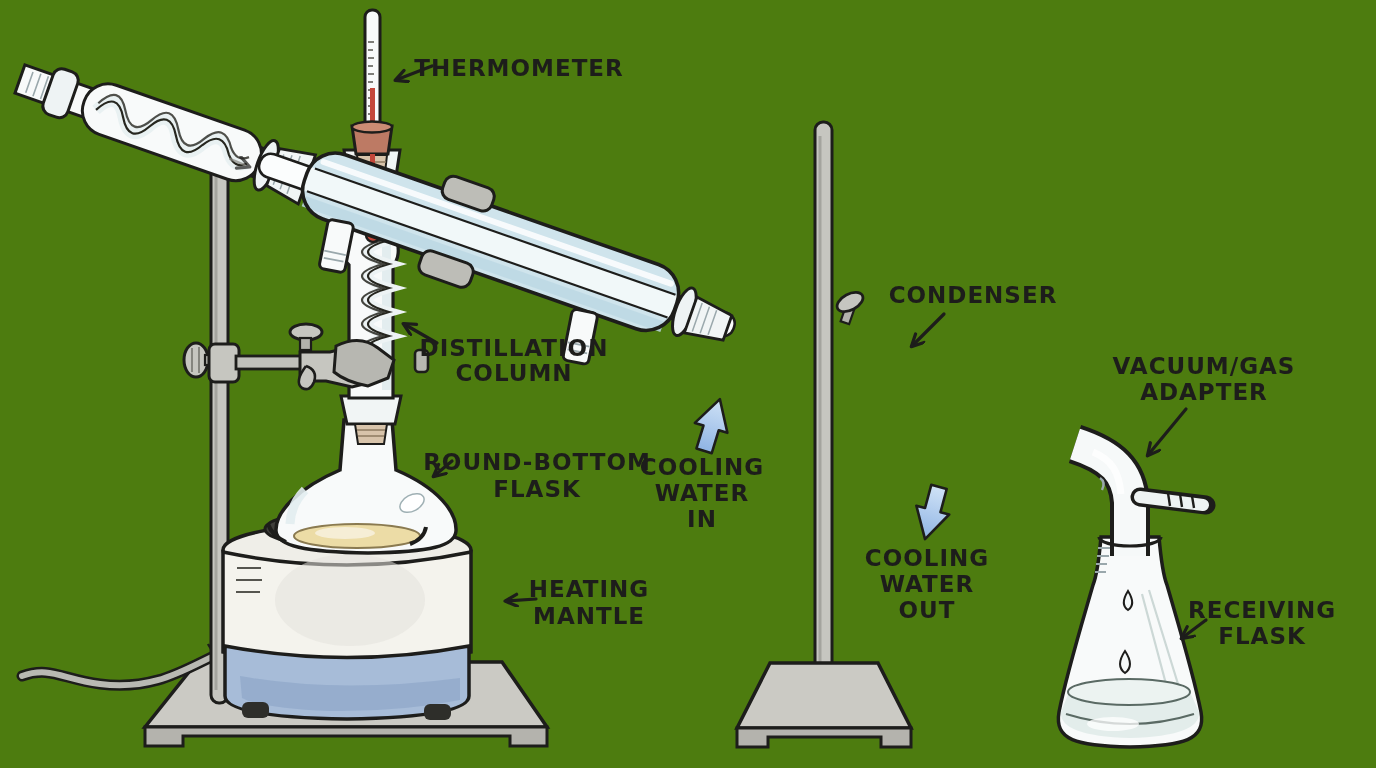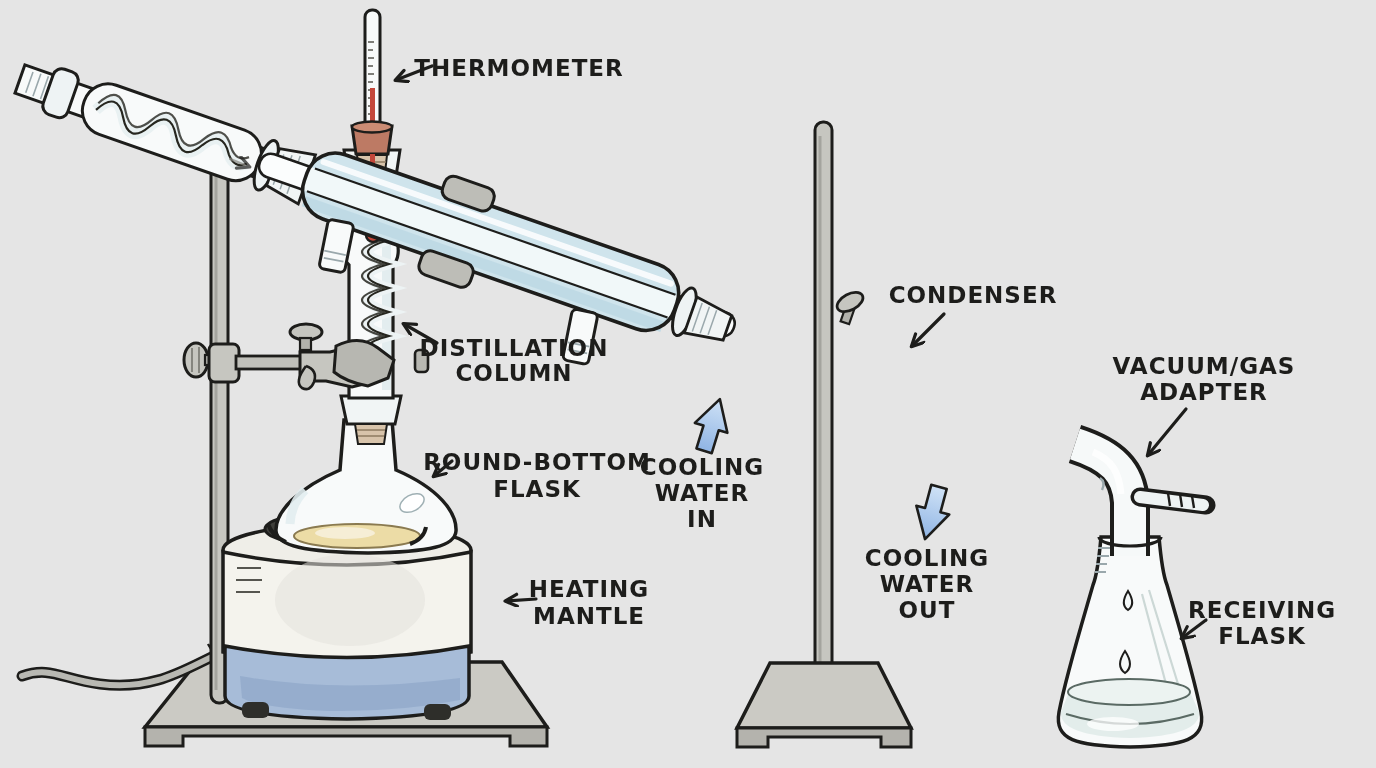--- a/index.html
+++ b/index.html
@@ -1,16 +1,16 @@
 <!DOCTYPE html>
 <html><head>
 <meta charset="utf-8">
 <style>
   html,body{margin:0;padding:0;background:#ffffff;}
-  .stage{position:relative;width:1376px;height:768px;background:#e5e5e5;overflow:hidden;}
+  .stage{position:relative;width:1376px;height:768px;background:#4d7c0f;overflow:hidden;}
   svg{display:block;}
   text{font-family:"DejaVu Sans","Liberation Sans",sans-serif;
        font-size:23px;font-weight:600;letter-spacing:1px;fill:#1d1d1b;}
   .lbl{text-anchor:middle;}
 </style>
 </head>
 <body>
 
 <div class="stage">
 <svg width="1376" height="768" viewBox="0 0 1376 768">

